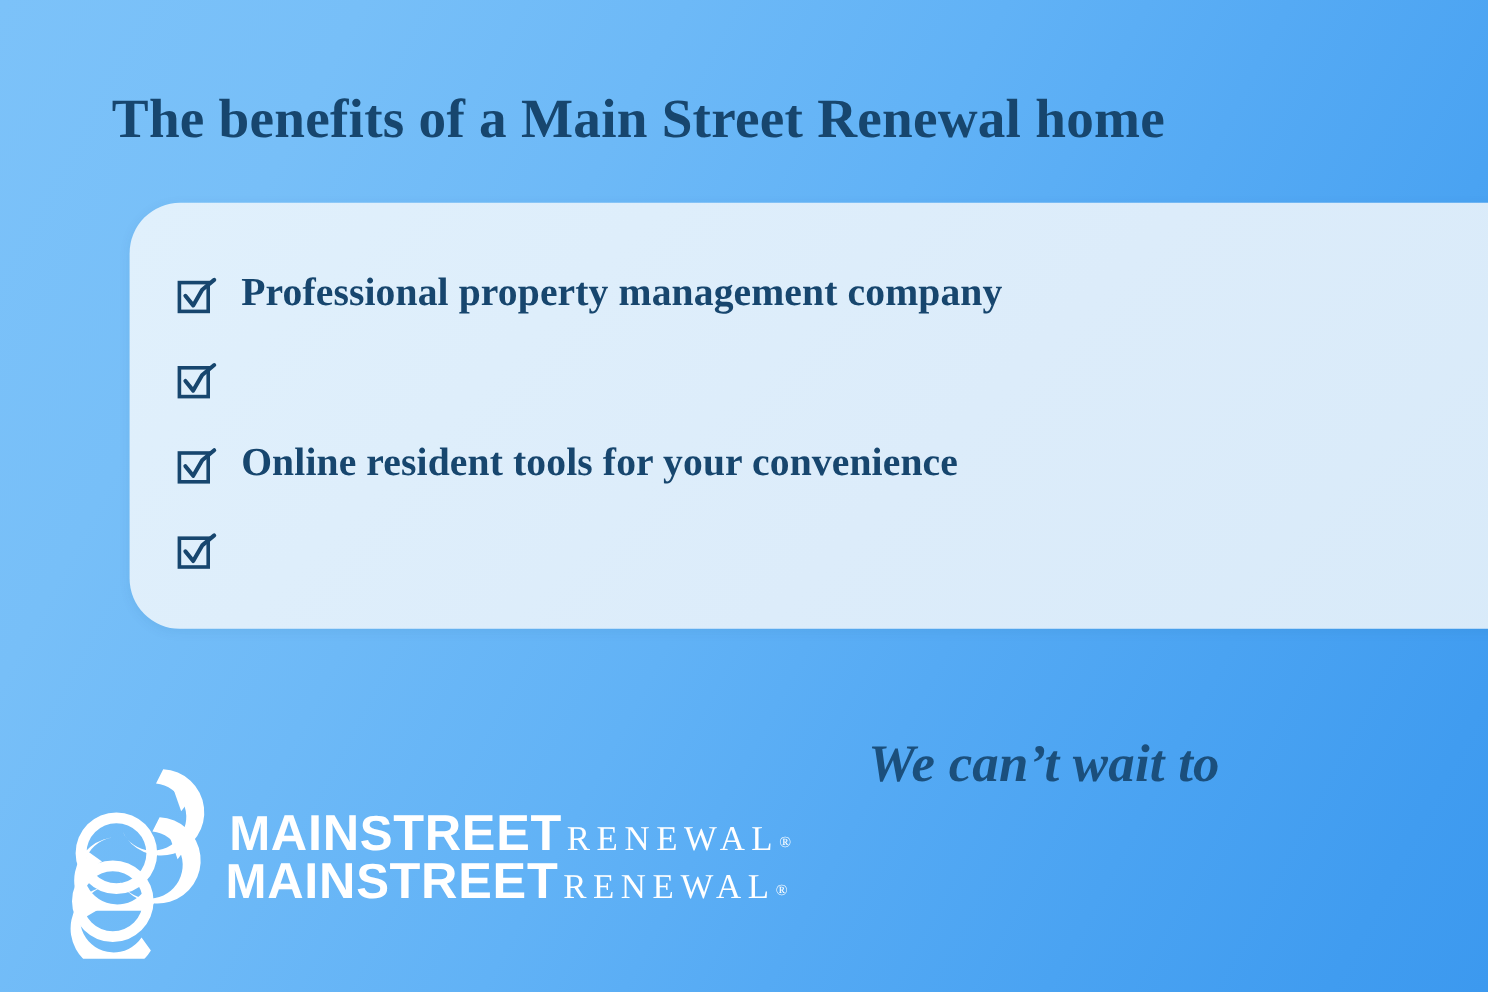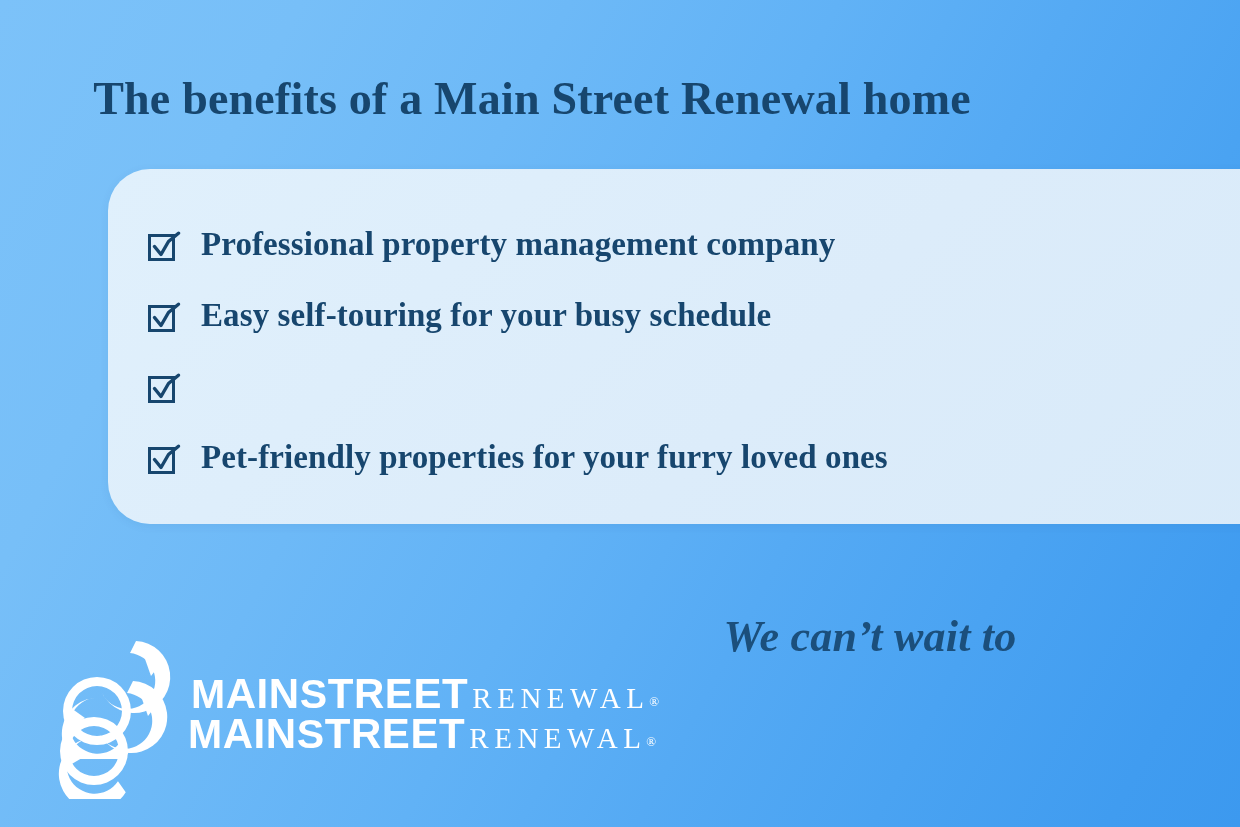--- a/index.html
+++ b/index.html
@@ -181,40 +181,39 @@
         <span class="benefit-label">Professional property management company</span>
       </li>
 
       <li class="benefit-row">
         <span class="check-icon">
           <svg viewBox="0 0 34 34" aria-hidden="true">
             <rect x="2.5" y="6.5" width="24" height="24" fill="none" stroke="#17466e" stroke-width="3"></rect>
             <path d="M7.5 17.5 L14 25.5 L21.5 12.5 L31.5 4.2" fill="none" stroke="#17466e" stroke-width="3.4" stroke-linecap="round" stroke-linejoin="round"></path>
           </svg>
         </span>
-        <span class="benefit-label">Easy self-touring for your busy schedule</span>
-      </li>
-
-      <li class="benefit-row">
-        <span class="check-icon">
-          <svg viewBox="0 0 34 34" aria-hidden="true">
-            <rect x="2.5" y="6.5" width="24" height="24" fill="none" stroke="#17466e" stroke-width="3"></rect>
-            <path d="M7.5 17.5 L14 25.5 L21.5 12.5 L31.5 4.2" fill="none" stroke="#17466e" stroke-width="3.4" stroke-linecap="round" stroke-linejoin="round"></path>
-          </svg>
-        </span>
-      </li>
-
-      <li class="benefit-row">
-        <span class="check-icon">
-          <svg viewBox="0 0 34 34" aria-hidden="true">
-            <rect x="2.5" y="6.5" width="24" height="24" fill="none" stroke="#17466e" stroke-width="3"></rect>
-            <path d="M7.5 17.5 L14 25.5 L21.5 12.5 L31.5 4.2" fill="none" stroke="#17466e" stroke-width="3.4" stroke-linecap="round" stroke-linejoin="round"></path>
-          </svg>
-        </span>
-        <span class="benefit-label">Pet-friendly properties for your furry loved ones</span>
+      </li>
+
+      <li class="benefit-row">
+        <span class="check-icon">
+          <svg viewBox="0 0 34 34" aria-hidden="true">
+            <rect x="2.5" y="6.5" width="24" height="24" fill="none" stroke="#17466e" stroke-width="3"></rect>
+            <path d="M7.5 17.5 L14 25.5 L21.5 12.5 L31.5 4.2" fill="none" stroke="#17466e" stroke-width="3.4" stroke-linecap="round" stroke-linejoin="round"></path>
+          </svg>
+        </span>
+        <span class="benefit-label">Online resident tools for your convenience</span>
+      </li>
+
+      <li class="benefit-row">
+        <span class="check-icon">
+          <svg viewBox="0 0 34 34" aria-hidden="true">
+            <rect x="2.5" y="6.5" width="24" height="24" fill="none" stroke="#17466e" stroke-width="3"></rect>
+            <path d="M7.5 17.5 L14 25.5 L21.5 12.5 L31.5 4.2" fill="none" stroke="#17466e" stroke-width="3.4" stroke-linecap="round" stroke-linejoin="round"></path>
+          </svg>
+        </span>
       </li>
 
     </ul>
   </div>
 
   <div class="logo-lockup" id="logo-lockup-back">
     <span class="logo-mark">
       <svg viewBox="0 0 126 126" aria-hidden="true">
         <g fill="#ffffff">
           <path d="M79 8 a36 36 0 1 1 -34 52 a28 28 0 1 0 28 -40 z"></path>

